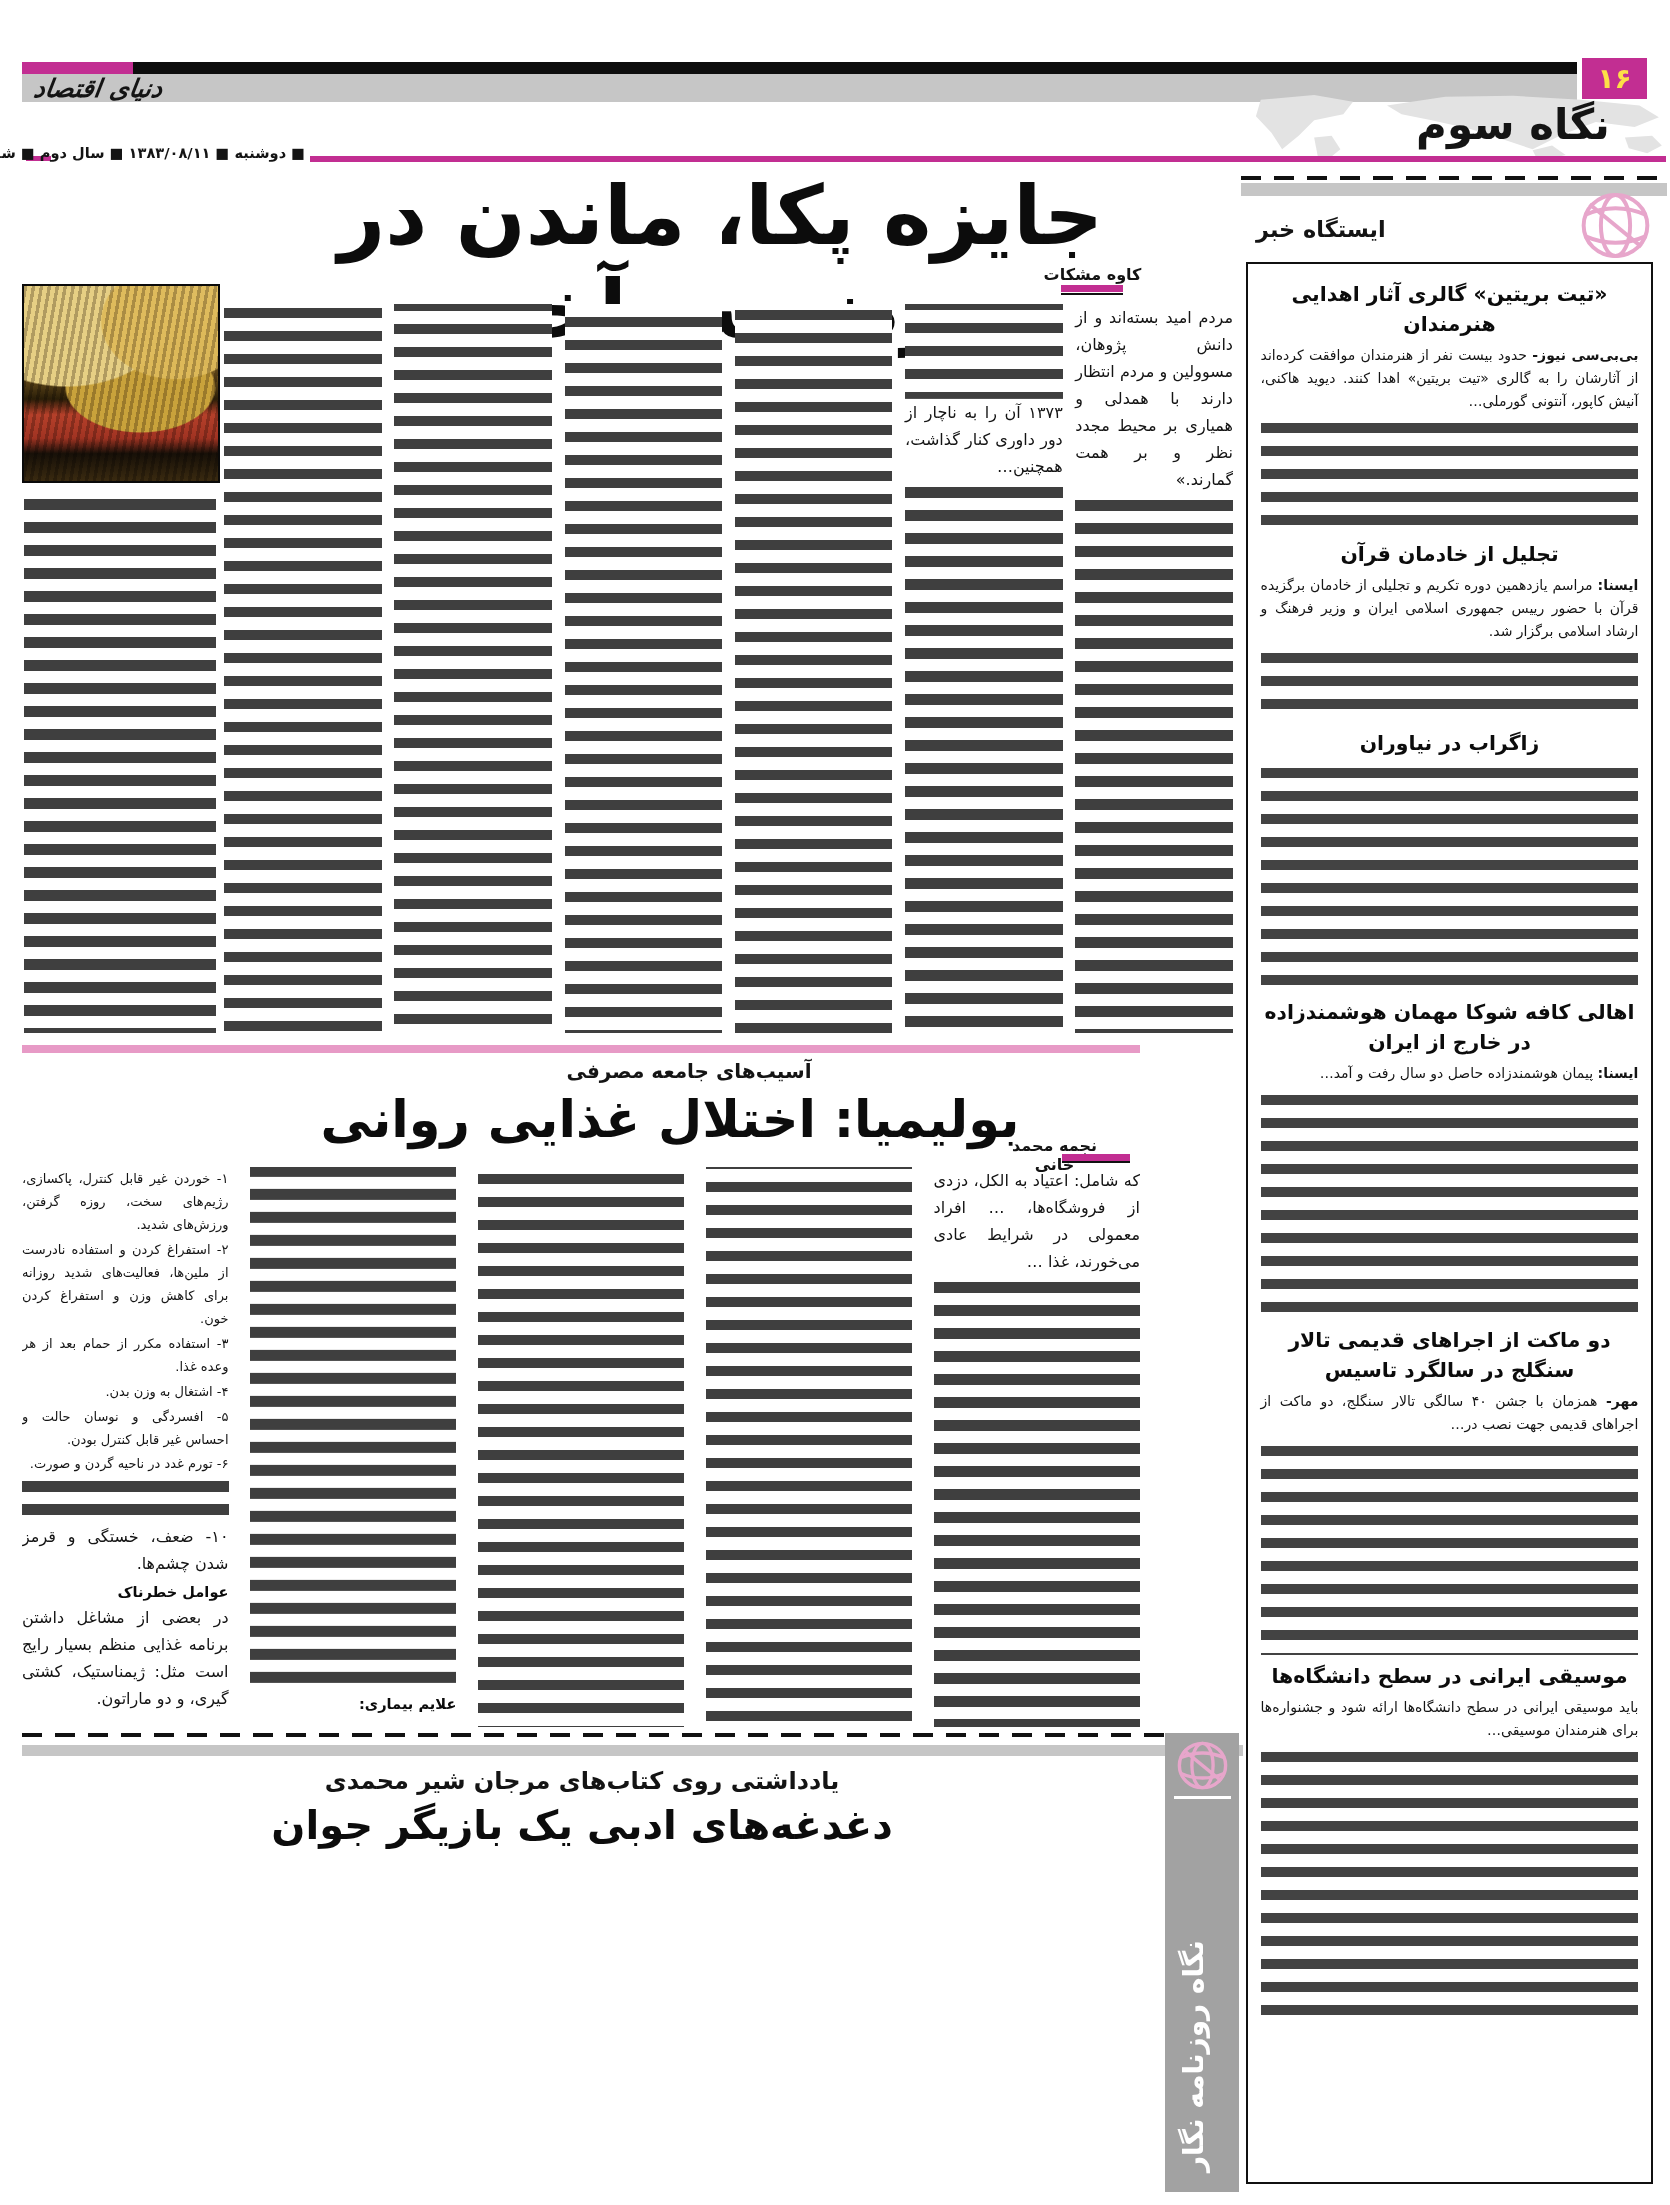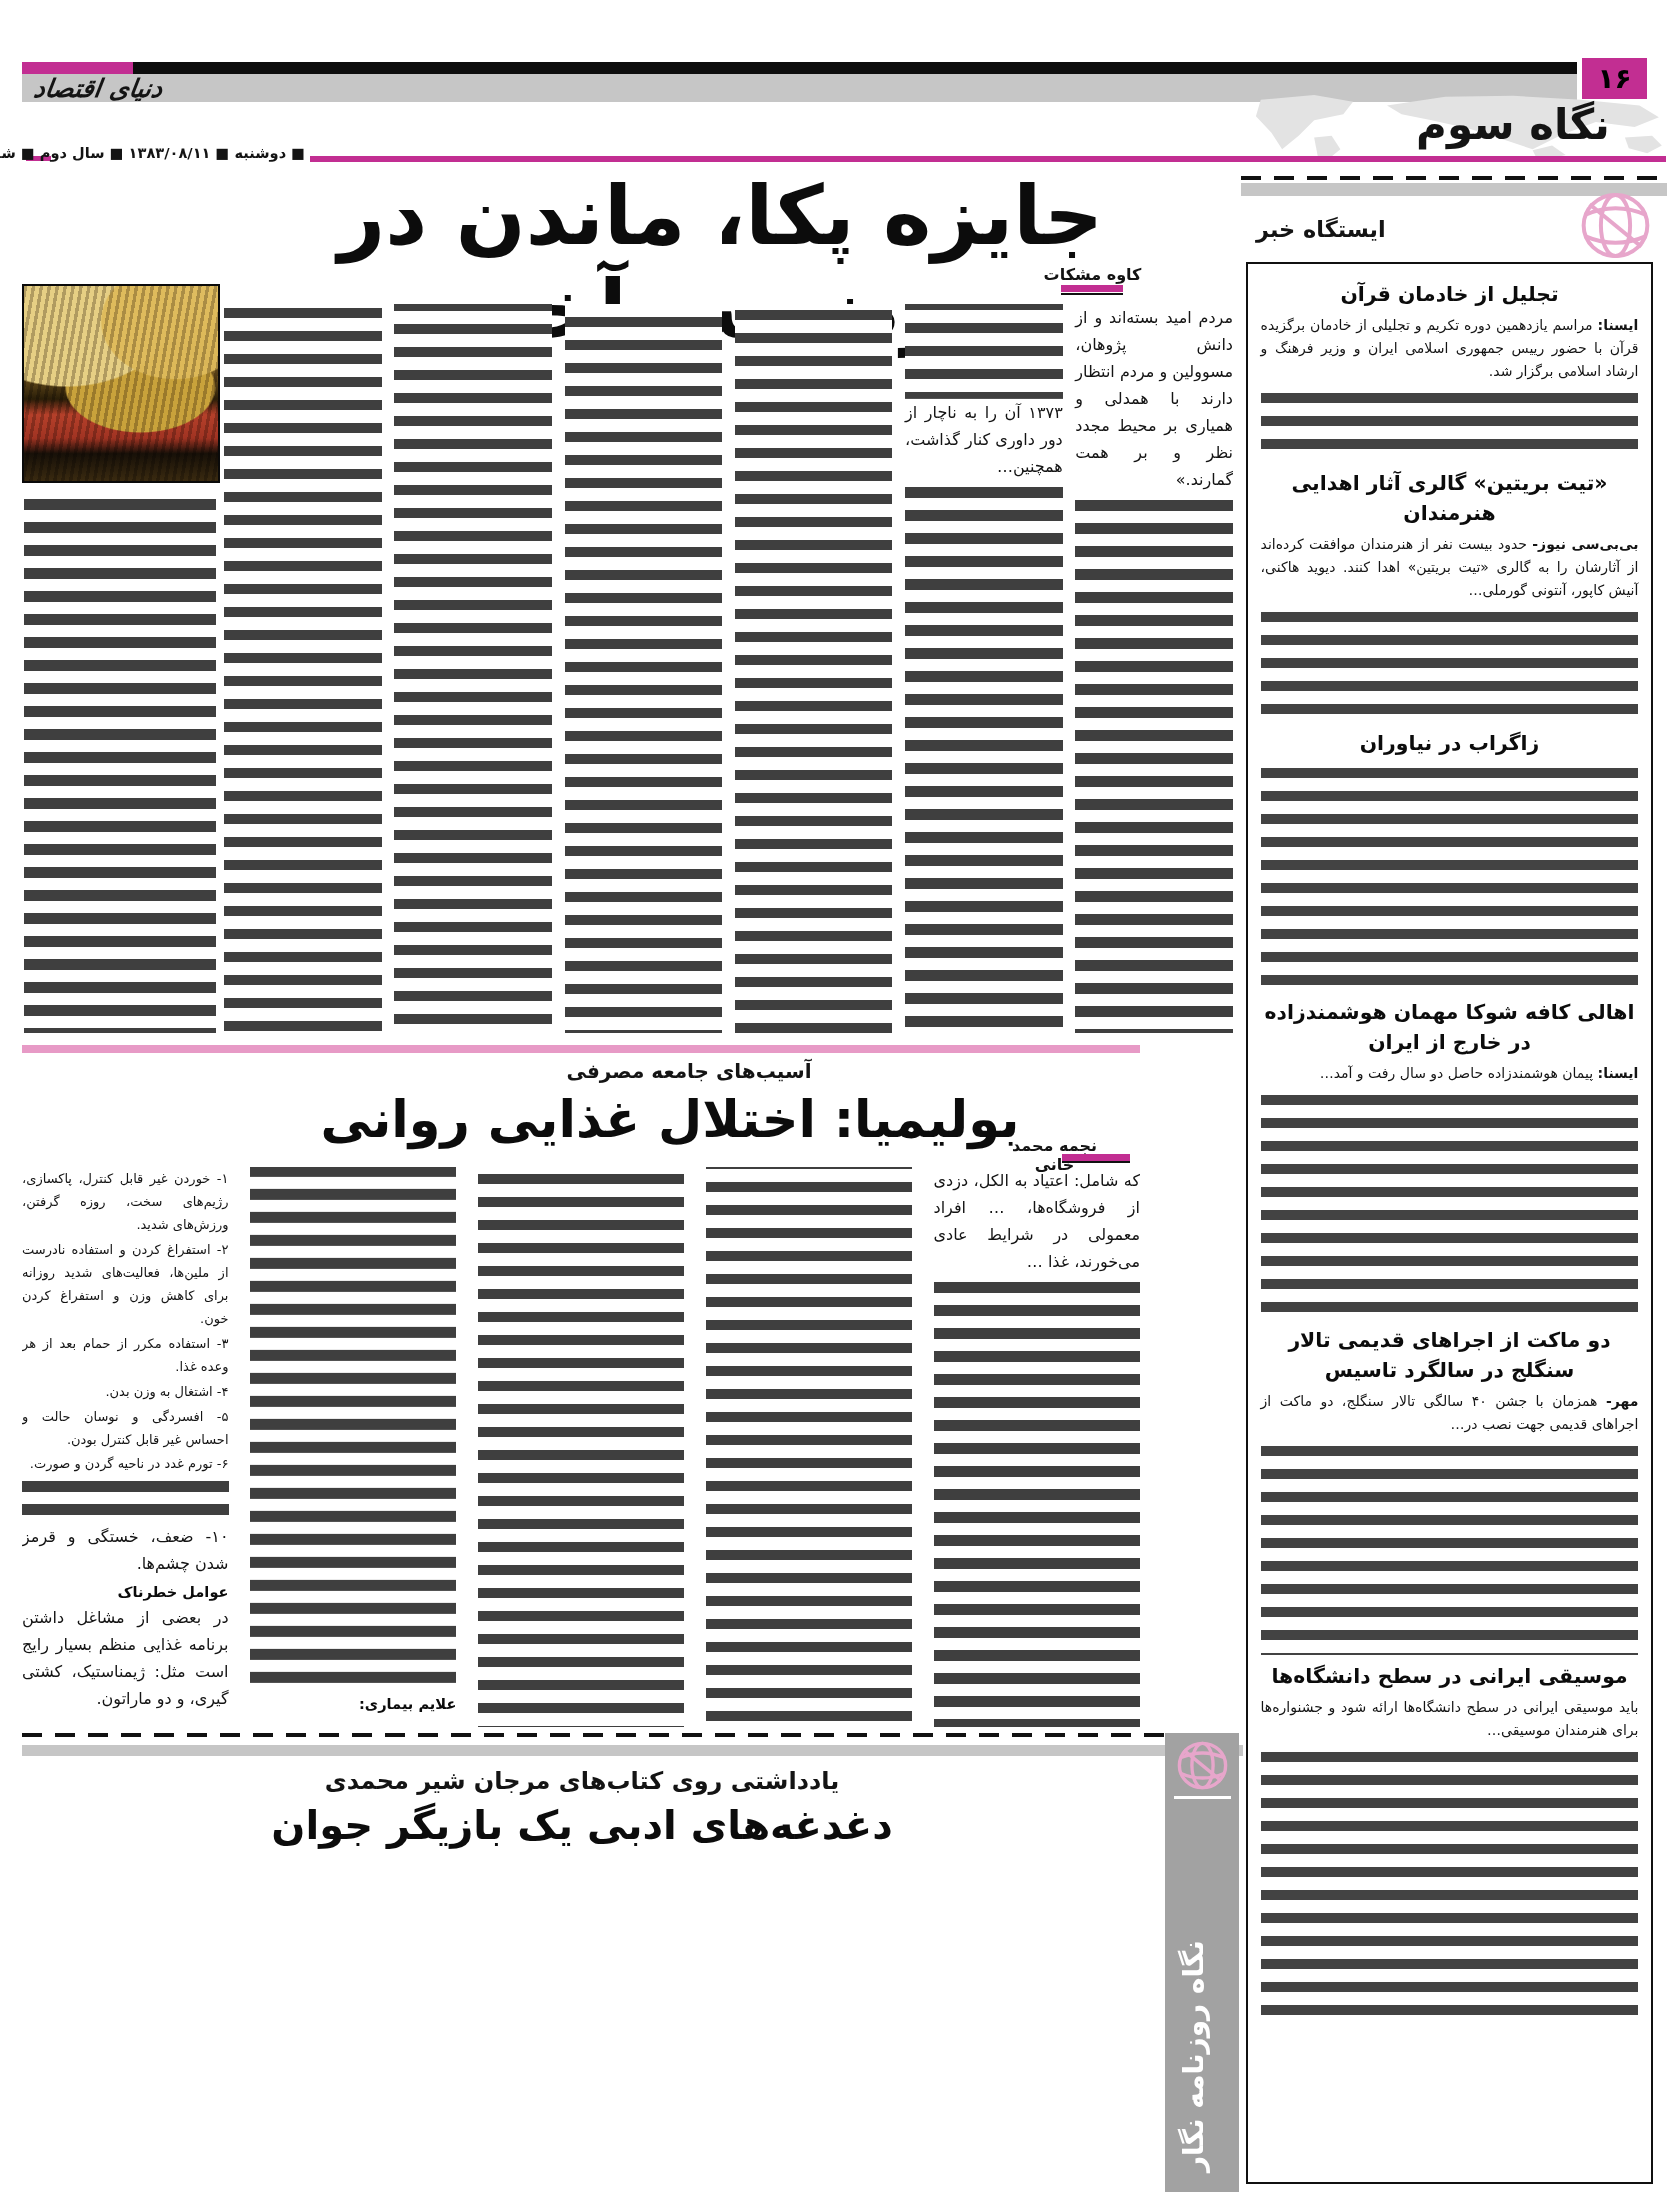--- a/index.html
+++ b/index.html
@@ -16,21 +16,21 @@
   .abs{position:absolute;}
   .bar{position:absolute;}
   .sim{background:repeating-linear-gradient(to bottom,#ffffff 0px,#ffffff 4.4px,#3f3f3f 4.4px,#3f3f3f 14.6px,#ffffff 14.6px,#ffffff 23px);}
   .sim-wide{background:repeating-linear-gradient(to bottom,#ffffff 0px,#ffffff 4.9px,#434343 4.9px,#434343 15px,#ffffff 15px,#ffffff 23px);}
   .dashed{height:3.9px;background:repeating-linear-gradient(90deg,#111 0 20.4px,transparent 20.4px 33px);}
   .lead{font-size:14px;line-height:23px;text-align:justify;}
   .lead b{font-weight:bold;}
   h1,h2,h3,h4{font-weight:bold;color:#0c0c0c;}
   
   #logo-text{font-family:"DejaVu Serif",serif;font-weight:bold;font-style:italic;font-size:25px;transform:skewX(-8deg);}
-  #page-number-box{background:var(--magenta);color:#000000;font-weight:bold;font-size:28px;display:flex;align-items:center;justify-content:center;}
+  #page-number-box{background:var(--magenta);color:#fde047;font-weight:bold;font-size:28px;display:flex;align-items:center;justify-content:center;}
   #section-title{font-size:42px;font-weight:700;text-align:center;letter-spacing:-1px;}
   #date-line{font-size:14.6px;font-weight:bold;white-space:nowrap;}
   
   #news-box{border:2.4px solid #101010;padding:8.7px 12.6px 9.7px 12.6px;}
   .news-item h3{font-size:20.4px;text-align:center;line-height:30px;margin:6.8px 0 4.9px 0;}
   .news-item .lead{margin-bottom:4.9px;}
   .byline{font-size:16px;font-weight:bold;text-align:center;}
   .byline-bar{background:var(--magenta);height:6.8px;}
   .byline-rule{background:#111;height:2.4px;margin-top:1px;}
   
@@ -168,32 +168,32 @@
       <path d="M9 36 Q55 16 101 36"></path>
       <path d="M9 68 Q55 88 101 68"></path>
       <path d="M16 20 L94 84"></path>
     </g>
   </svg>
   <div class="abs" style="left:1257px;top:216px;font-size:22.4px;font-weight:900;">ایستگاه خبر</div>
 
   <div id="news-box" class="abs" style="left:1247px;top:262px;width:407px;height:1922px;overflow:hidden;">
 
     <div class="news-item">
+      <h3>«تیت بریتین» گالری آثار اهدایی هنرمندان</h3>
+      <p class="lead"><b>بی‌بی‌سی نیوز-</b> <span>حدود بیست نفر از هنرمندان موافقت کرده‌اند از آثارشان را به گالری «تیت بریتین» اهدا کنند. دیوید هاکنی، آنیش کاپور، آنتونی گورملی…</span></p>
+      <div class="sim-wide" style="height:114px;"></div>
+    </div>
+
+    <div class="news-item">
       <h3>تجلیل از خادمان قرآن</h3>
       <p class="lead"><b>ایسنا:</b> <span>مراسم یازدهمین دوره تکریم و تجلیلی از خادمان برگزیده قرآن با حضور رییس جمهوری اسلامی ایران و وزیر فرهنگ و ارشاد اسلامی برگزار شد.</span></p>
       <div class="sim-wide" style="height:73px;"></div>
     </div>
 
     <div class="news-item">
-      <h3>«تیت بریتین» گالری آثار اهدایی هنرمندان</h3>
-      <p class="lead"><b>بی‌بی‌سی نیوز-</b> <span>حدود بیست نفر از هنرمندان موافقت کرده‌اند از آثارشان را به گالری «تیت بریتین» اهدا کنند. دیوید هاکنی، آنیش کاپور، آنتونی گورملی…</span></p>
-      <div class="sim-wide" style="height:114px;"></div>
-    </div>
-
-    <div class="news-item">
       <h3>زاگراب در نیاوران</h3>
       <div class="sim-wide" style="height:228px;"></div>
     </div>
 
     <div class="news-item">
       <h3>اهالی کافه شوکا مهمان هوشمندزاده در خارج از ایران</h3>
       <p class="lead"><b>ایسنا:</b> <span>پیمان هوشمندزاده حاصل دو سال رفت و آمد…</span></p>
       <div class="sim-wide" style="height:228px;"></div>
     </div>
 

